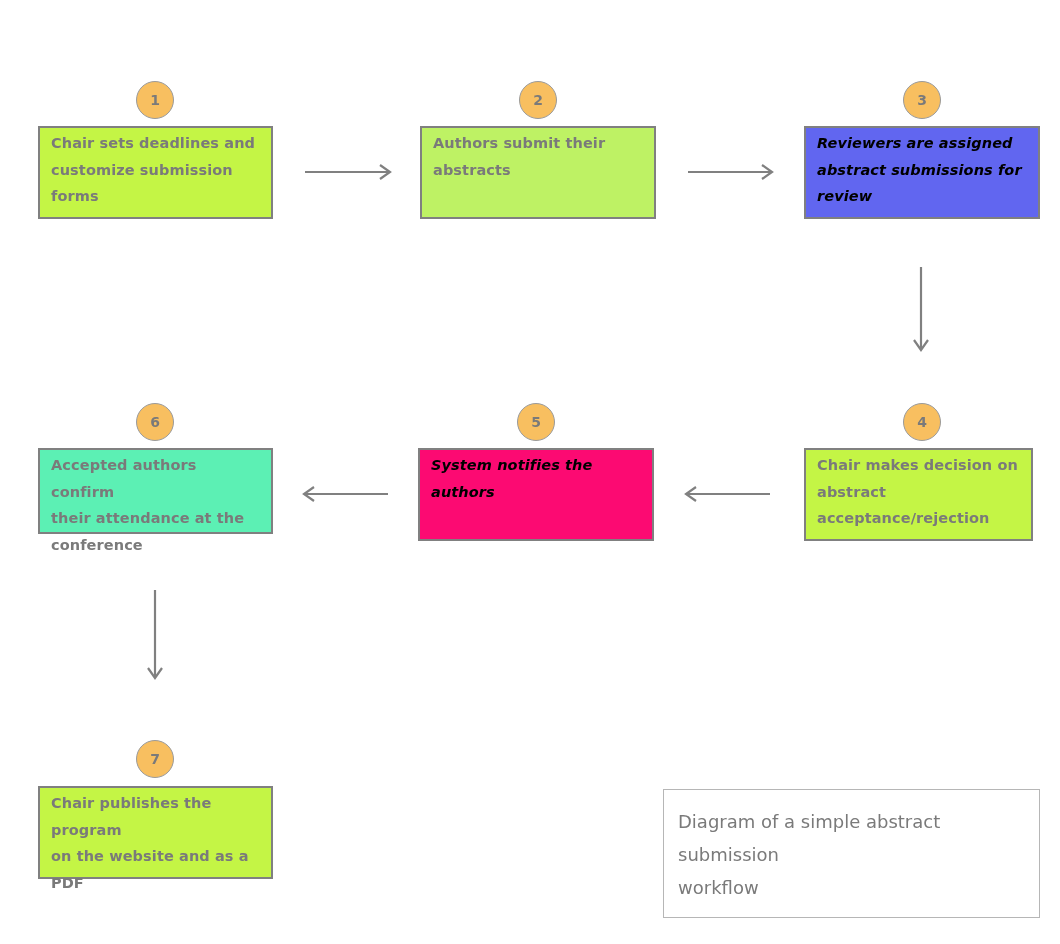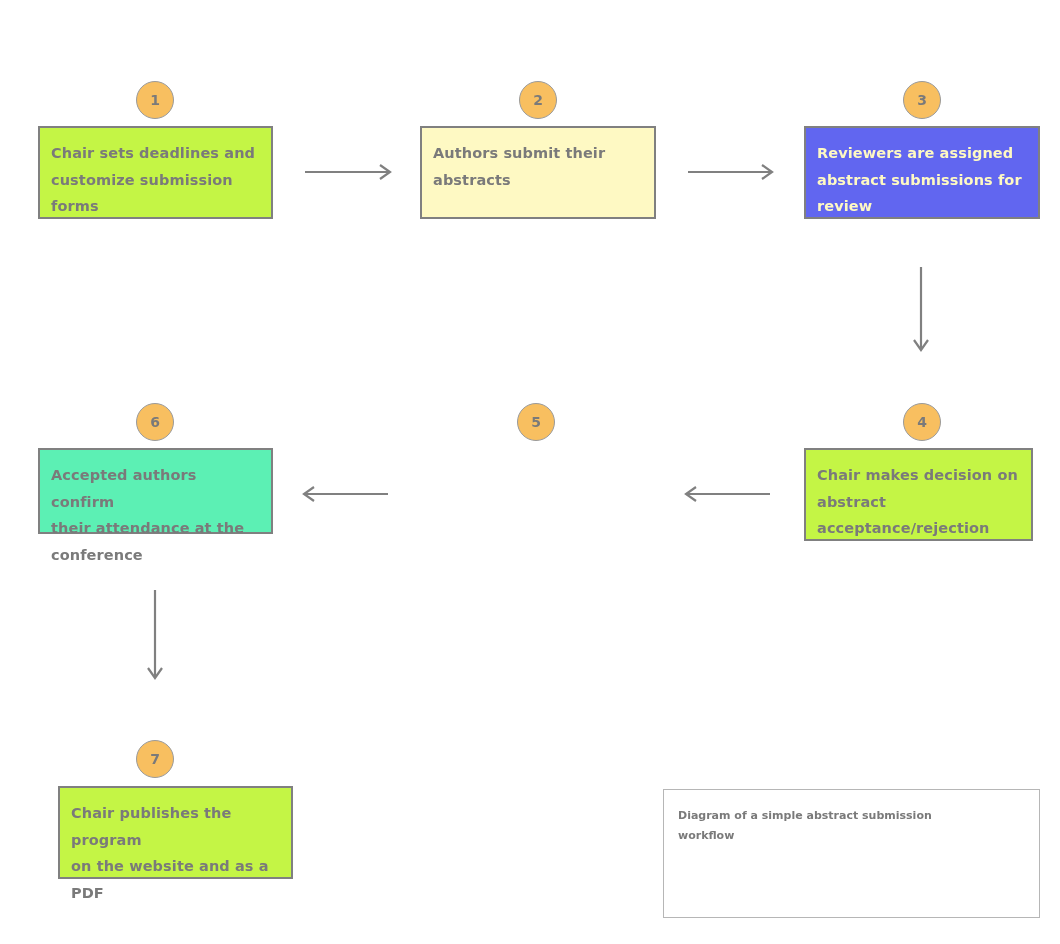--- a/index.html
+++ b/index.html
@@ -17,32 +17,32 @@
   #canvas {
     position: absolute;
     left: 0; top: 0;
     width: 1060px;
     height: 944px;
   }
   .node {
     position: absolute;
     box-sizing: border-box;
     border: 2px solid #808080;
-    padding: 12px 11px 10px 11px;
+    padding: 2px 11px 10px 11px;
   }
   .node .node-text {
     font-size: 14.5px;
     font-weight: bold;
     line-height: 1.83;
     letter-spacing: 0.1px;
     display: block;
     white-space: pre-line;
   }
   .t-gray .node-text { color: #7a7a7a; }
-  .t-white .node-text { color: #fef9c3; }
+  .t-white .node-text { color: #000000; font-style: italic; }
 
   .badge {
     position: absolute;
     width: 38px;
     height: 38px;
     border-radius: 50%;
     background: #f8bf60;
     border: 1.5px solid #9a9a9a;
     box-sizing: border-box;
     display: flex;
@@ -57,22 +57,22 @@
   }
 
   .caption {
     position: absolute;
     box-sizing: border-box;
     border: 1.5px solid #b6b6b6;
     background: #ffffff;
     padding: 16px 14px;
   }
   .caption .node-text {
-    font-size: 11px;
-    font-weight: bold;
+    font-size: 18px;
+    font-weight: normal;
     line-height: 1.83;
     color: #7a7a7a;
     display: block;
     white-space: pre-line;
   }
 
   svg.edges {
     position: absolute;
     left: 0; top: 0;
     width: 1060px;
@@ -124,21 +124,21 @@
     <span>1</span>
   </div>
   <div class="node t-gray" style="left:38px; top:126px; width:235px; height:93px; background:#c4f545;">
     <span class="node-text">Chair sets deadlines and
 customize submission forms</span>
   </div>
 
   <div class="badge" style="left:519px; top:81px;">
     <span>2</span>
   </div>
-  <div class="node t-gray" style="left:420px; top:126px; width:236px; height:93px; background:#fef9c3;">
+  <div class="node t-gray" style="left:420px; top:126px; width:236px; height:93px; background:#bef264;">
     <span class="node-text">Authors submit their
 abstracts</span>
   </div>
 
   <div class="badge" style="left:903px; top:81px;">
     <span>3</span>
   </div>
   <div class="node t-white" style="left:804px; top:126px; width:236px; height:93px; background:#6166f0;">
     <span class="node-text">Reviewers are assigned
 abstract submissions for
@@ -149,34 +149,37 @@
     <span>4</span>
   </div>
   <div class="node t-gray" style="left:804px; top:448px; width:229px; height:93px; background:#c4f545;">
     <span class="node-text">Chair makes decision on
 abstract acceptance/rejection</span>
   </div>
 
   <div class="badge" style="left:517px; top:403px;">
     <span>5</span>
   </div>
+  <div class="node t-white" style="left:418px; top:448px; width:236px; height:93px; background:#fc0a72;">
+    <span class="node-text">System notifies the authors</span>
+  </div>
 
   <div class="badge" style="left:136px; top:403px;">
     <span>6</span>
   </div>
   <div class="node t-gray" style="left:38px; top:448px; width:235px; height:86px; background:#5cf0b4;">
     <span class="node-text">Accepted authors confirm
 their attendance at the
 conference</span>
   </div>
 
   <div class="badge" style="left:136px; top:740px;">
     <span>7</span>
   </div>
-  <div class="node t-gray" style="left:38px; top:786px; width:235px; height:93px; background:#c4f545;margin-left:20px;">
+  <div class="node t-gray" style="left:38px; top:786px; width:235px; height:93px; background:#c4f545;">
     <span class="node-text">Chair publishes the program
 on the website and as a PDF</span>
   </div>
 
   <div class="caption" style="left:663px; top:789px; width:377px; height:129px;">
     <span class="node-text">Diagram of a simple abstract submission
 workflow</span>
   </div>
 
 </div>

